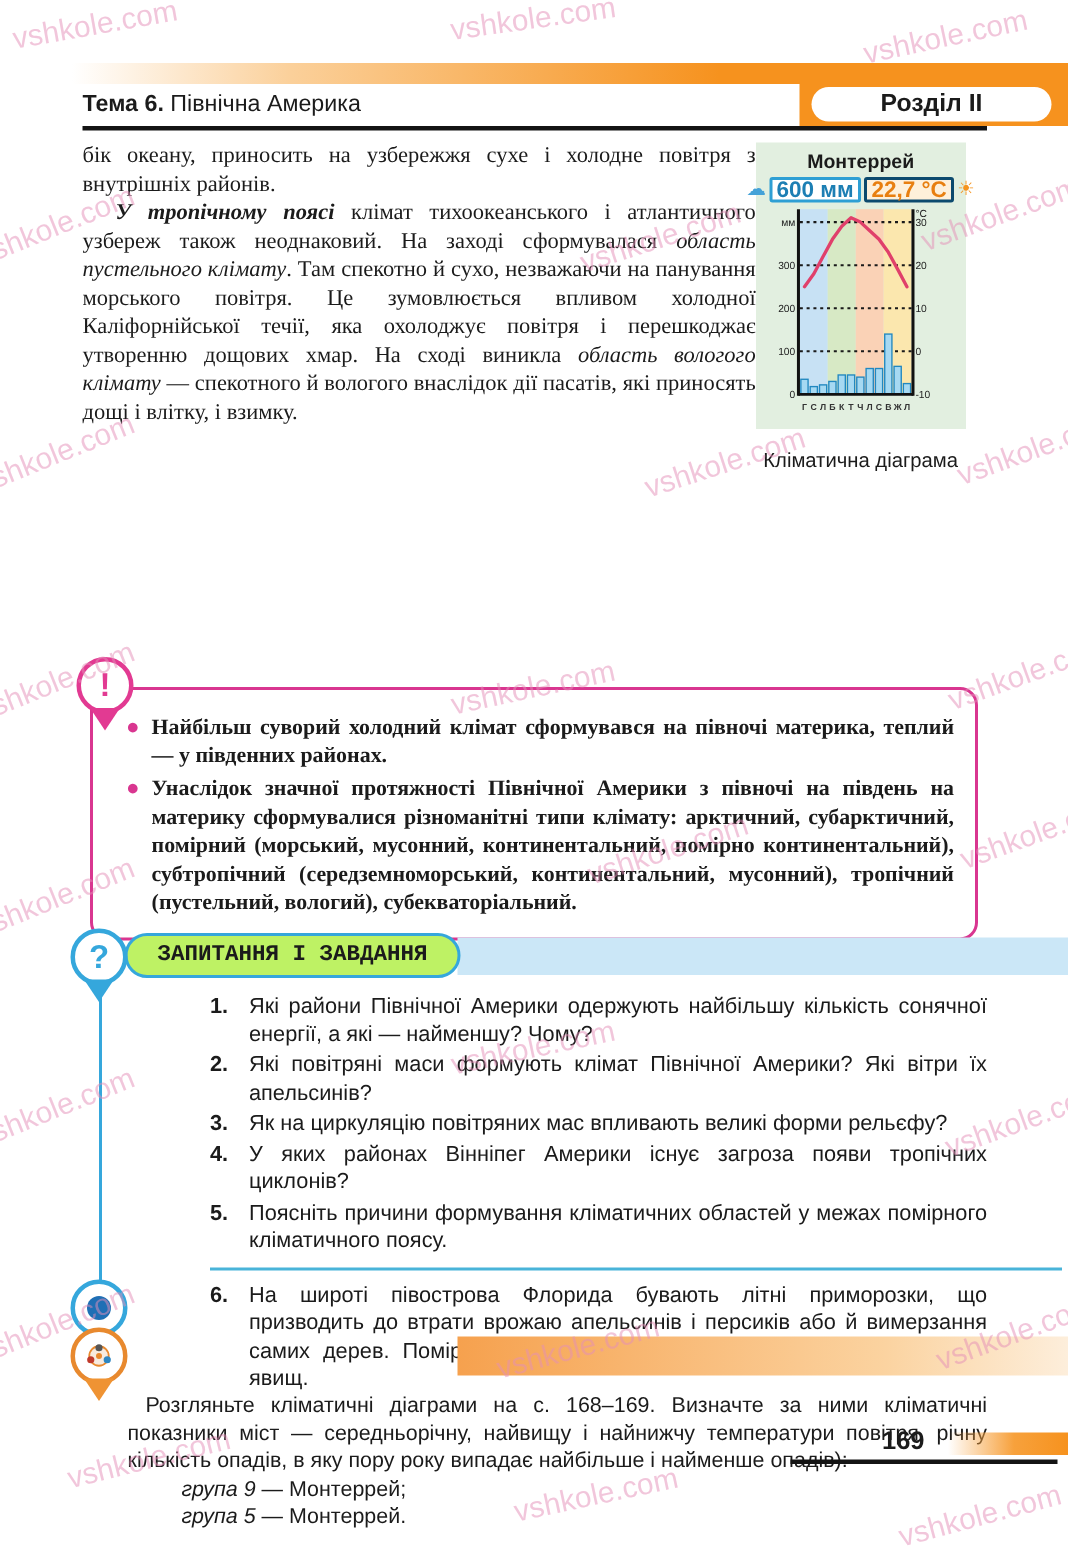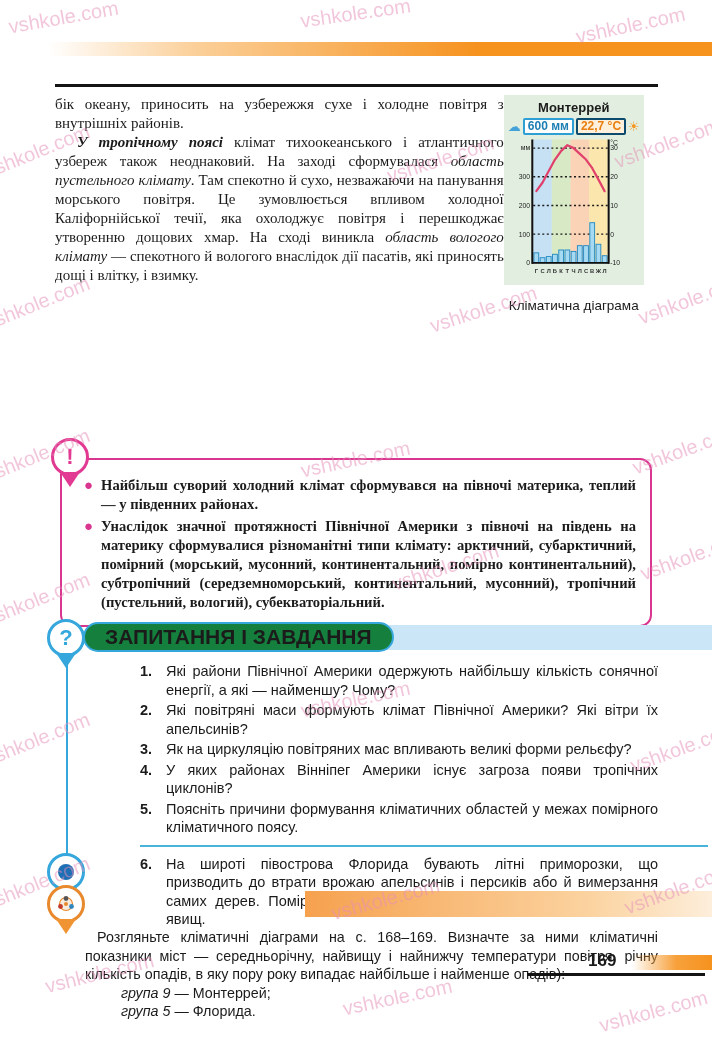--- a/index.html
+++ b/index.html
@@ -32,21 +32,21 @@
   .text-col { width:451px; font-family:"Liberation Serif", serif; font-size:15px;
     line-height:19px; text-align:justify; }
   .para.indent { text-indent:22px; }
   .st-b { font-weight:bold; } .st-i { font-style:italic; }
   .st-bi { font-weight:bold; font-style:italic; }
   
   .diagram-col { width:155px; }
   .cd-panel { width:140px; background:#e2efe0; padding:5px 4px 4px; }
   .cd-title { text-align:center; font-weight:bold; font-size:13px; margin-bottom:3px; }
   .cd-badges { display:flex; align-items:center; justify-content:center; gap:2px; margin-bottom:3px; }
-  .cd-badge { font-weight:bold; font-size:12px; padding:0 3px; line-height:13px; border-radius:2px; white-space:nowrap; }
+  .cd-badge { font-weight:bold; font-size:15px; padding:0 3px; line-height:13px; border-radius:2px; white-space:nowrap; }
   .cd-badge-blue { border:2px solid #2e9fd4; color:#1d7fb4; background:#fff; }
   .cd-badge-orange { border:2px solid #0c4a6e; color:#e87f10; background:#fef0da; }
   .wicon { font-family:"DejaVu Sans", sans-serif; font-size:13px; line-height:13px; }
   .cloud { color:#45a2d8; } .sun { color:#f5941f; }
   .cd-caption { width:140px; text-align:center; font-size:13.5px; line-height:1.3; margin-top:12px; }
   
   .remember { position:absolute; left:0; width:603px; top:341px; }
   .rem-box { position:relative; margin-left:5px; margin-right:6px; margin-top:22px;
     border:2.5px solid #d93690; border-radius:12px; padding:16px 14px 10px 22px; }
   .rem-pill { position:absolute; left:24px; top:-17px; height:32px; line-height:28px;
@@ -68,23 +68,23 @@
   .pin-pink::after { border-top:15px solid #e23a92; }
   .pin-blue .pin-circle { border:3.5px solid #35a7dc; color:#35a7dc; }
   .pin-blue::after { border-top:15px solid #35a7dc; }
   .pin-orange .pin-circle { border:3px solid #e8892e; }
   .pin-orange::after { border-top:15px solid #ef9узр33; border-top:15px solid #ef9333; }
   .pin-dot { width:16px; height:16px; border-radius:50%; background:#1f6fb5; }
   
   .questions { position:absolute; left:0; width:603px; top:527px; }
   .q-titlerow { position:relative; height:32px; }
   .q-bar { position:absolute; left:250px; right:-54px; top:3px; height:25px; background:#cbe7f7; }
-  .q-pill { position:absolute; left:28px; top:0; height:30px; line-height:26px; background:#15803d;
+  .q-pill { position:absolute; left:28px; top:0; height:30px; line-height:26px; background:#bef264;
     border:2.5px solid #35a7dc; border-radius:15px; padding:0 20px;
-    font-weight:bold; font-size:21px; z-index:3; }
+    font-weight:bold; font-size:15px; z-index:3;font-family:Liberation Mono, monospace; }
   .q-vline { position:absolute; left:10.5px; top:30px; width:2.5px; height:228px; background:#35a7dc; }
   .q-items { margin-left:85px; margin-top:8px; font-size:14.5px; line-height:18.5px; }
   .q-item { display:flex; margin-bottom:2px; }
   .q-num { width:26px; font-weight:bold; flex:none; }
   .q-text { flex:1; text-align:justify; }
   .q-divider { margin:8px 0 8px 85px; margin-right:-50px; height:2px; background:#49b4d9; }
   .q6-wrap { position:relative; }
   
   .groupwork { position:absolute; left:0; width:603px; top:793px; }
   .g-titlerow { position:relative; height:34px; }
@@ -104,20 +104,28 @@
     background:linear-gradient(90deg, rgba(246,146,30,0) 0%, #f7a13c 55%, #f6921e 100%); }
   .f-num { position:absolute; left:588px; top:3px; font-weight:bold; font-size:17px; }
   .f-rule { position:absolute; left:527px; top:25px; width:178px; height:2.5px; background:#141414; }
 </style>
 </head>
 <body>
 
 <div id="page">
 
   <div class="topbar"></div>
+  <div class="hdr-row">
+    <div class="hdr-left">
+      <span class="b">Тема 6.</span><span> Північна Америка</span>
+    </div>
+    <div class="hdr-orange">
+      <div class="rozdil-pill">Розділ II</div>
+    </div>
+  </div>
   <div class="hdr-rule"></div>
 
   <div class="main">
 
     <div class="columns">
       <div class="text-col">
           <div class="para"><span>бік океану, приносить на узбережжя сухе і холодне повітря з внутрішніх районів.</span></div>
           <div class="para indent"><span class="st-bi">У тропічному поясі</span><span> клімат тихоокеанського і атлантичного узбереж також неоднаковий. На заході сформувалася </span><span class="st-i">область пустельного клімату</span><span>. Там спекотно й сухо, незважаючи на панування морського повітря. Це зумовлюється впливом холодної Каліфорнійської течії, яка охолоджує повітря і перешкоджає утворенню дощових хмар. На сході виникла </span><span class="st-i">область вологого клімату</span><span> — спекотного й вологого внаслідок дії пасатів, які приносять дощі і влітку, і взимку.</span></div>
         </div>
       <div class="diagram-col">
@@ -260,21 +268,21 @@
               <circle cx="16.5" cy="13.5" r="2.4" fill="#2e86c1"></circle>
               <circle cx="11" cy="11" r="2" fill="#e8892e"></circle>
             </svg>
           </div>
         </div>
       </div>
       <div class="g-body">
         <div class="g-intro">Розгляньте кліматичні діаграми на с. 168–169. Визначте за ними кліматичні показники міст — середньорічну, найвищу і найнижчу температури повітря, річну кількість опадів, в яку пору року випадає найбільше і найменше опадів):</div>
         <div>
             <div class="g-group"><span class="g-label">група 9</span><span> — Монтеррей;</span></div>
-            <div class="g-group"><span class="g-label">група 5</span><span> — Флорида.</span></div>
+            <div class="g-group"><span class="g-label">група 5</span><span> — Монтеррей.</span></div>
           </div>
       </div>
     </div>
   </div>
 
   <div class="footer">
     <div class="f-wedge"></div>
     <div class="f-num">169</div>
     <div class="f-rule"></div>
   </div>

